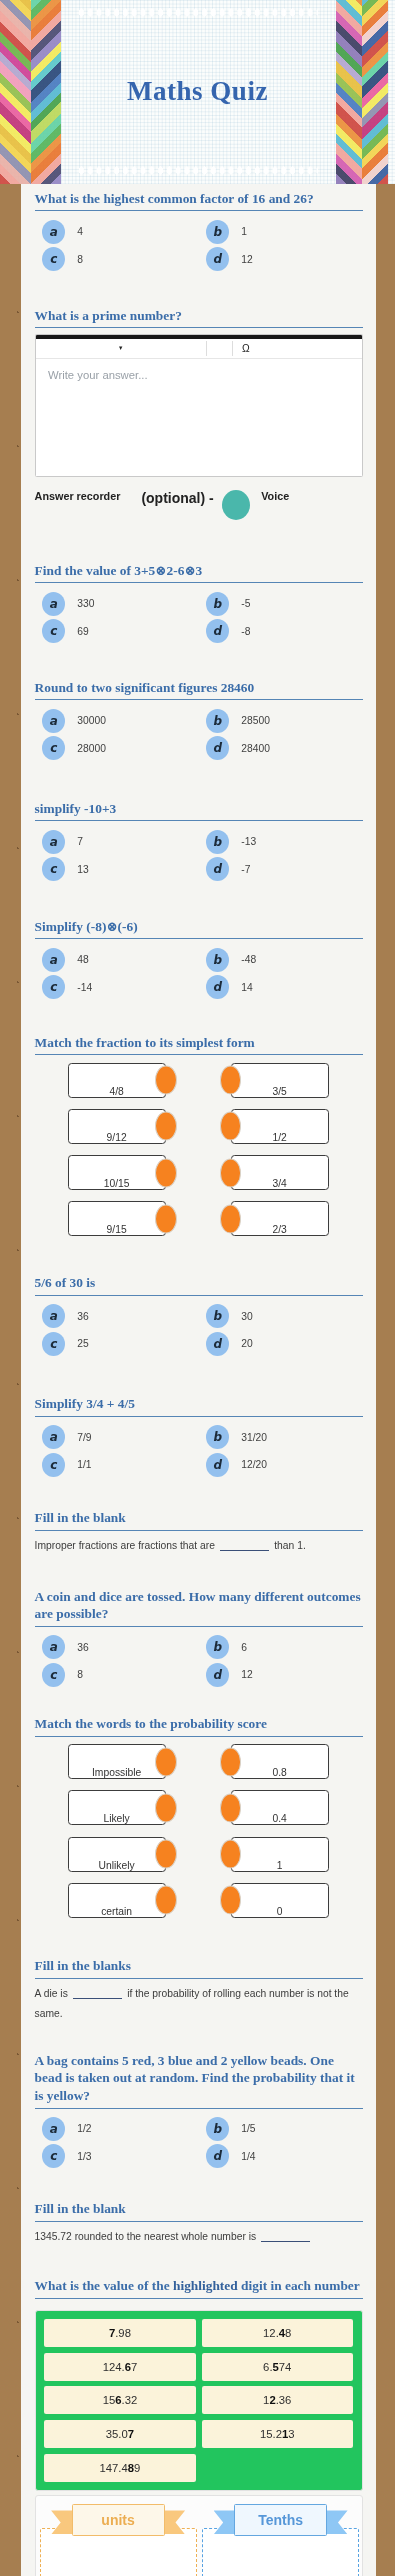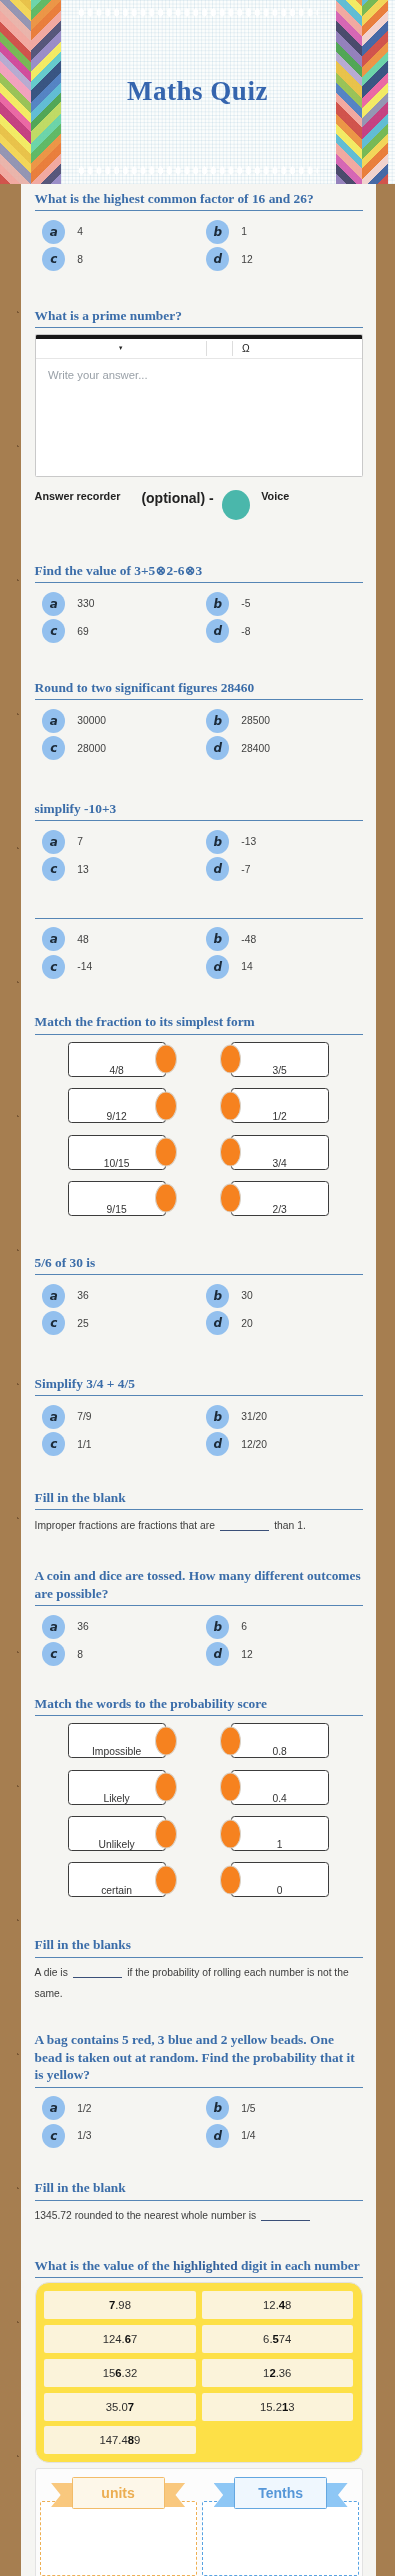--- a/index.html
+++ b/index.html
@@ -71,21 +71,21 @@
   .tb-b{width:26px;align-self:stretch}
   .tb-omega{padding-left:9.3px;font-size:10.3px;color:#222;cursor:pointer}
   .ed-body{padding:10.3px 12.4px;font-size:11.3px;color:#9aa1a8;height:119px;cursor:text}
   
   .voice{margin-top:12.4px;display:flex;align-items:flex-start}
   .v-label{font-size:10.8px;font-weight:700;color:#222}
   .v-opt{font-size:14px;font-weight:700;color:#222;margin-left:21px}
   .v-circle{width:28px;height:30px;border-radius:50%;background:#4ab7ab;margin:0 11.3px 0 8.2px;flex:none;cursor:pointer}
   .v-text{font-size:10.8px;font-weight:700;color:#222}
   
-  .panel{margin-top:4px;background:#fde047;border:0.5px solid #e2e2e2;border-radius:14px;padding:8.2px 8.8px}
+  .panel{margin-top:11px;background:#22c55e;border:0.5px solid #e2e2e2;border-radius:3px;padding:8.2px 8.8px}
   .numgrid{display:grid;grid-template-columns:1fr 1fr;gap:5.7px 6.2px}
   .numbox{height:28px;background:#fbf3da;border-radius:2.1px;display:flex;align-items:center;justify-content:center;font-size:11.3px;color:#2f2f2f}
   .numbox b{font-weight:700;color:#0f0f0f}
   
   .rpanel{position:relative;margin-top:4.1px;height:216px;background:#fcfcfc;border:0.5px solid #e2e2e2;border-radius:3.1px}
   .dashbox{position:absolute;border:1px dashed;border-radius:2.1px;background:#fff}
   .db-units{left:4.1px;top:32px;width:157px;height:75px;border-color:#eeb054}
   .db-tenths{left:166px;top:32px;width:157px;height:75px;border-color:#58a3e2}
   .ribbon{position:absolute;width:134px;height:33px}
   .r-units{left:15.5px;top:8.2px}
@@ -265,20 +265,21 @@
       <div class="opt">
           <span class="bubble">
             <i>d</i>
           </span>
           <span class="olabel">-7</span>
         </div>
     </div>
   </section>
 
   <section class="q s-q6">
+    <h2 class="qtitle">Simplify (-8)⊗(-6)</h2>
     <div class="rule"></div>
     <div class="opts">
       <div class="opt">
           <span class="bubble">
             <i>a</i>
           </span>
           <span class="olabel">48</span>
         </div>
       <div class="opt">
           <span class="bubble">

